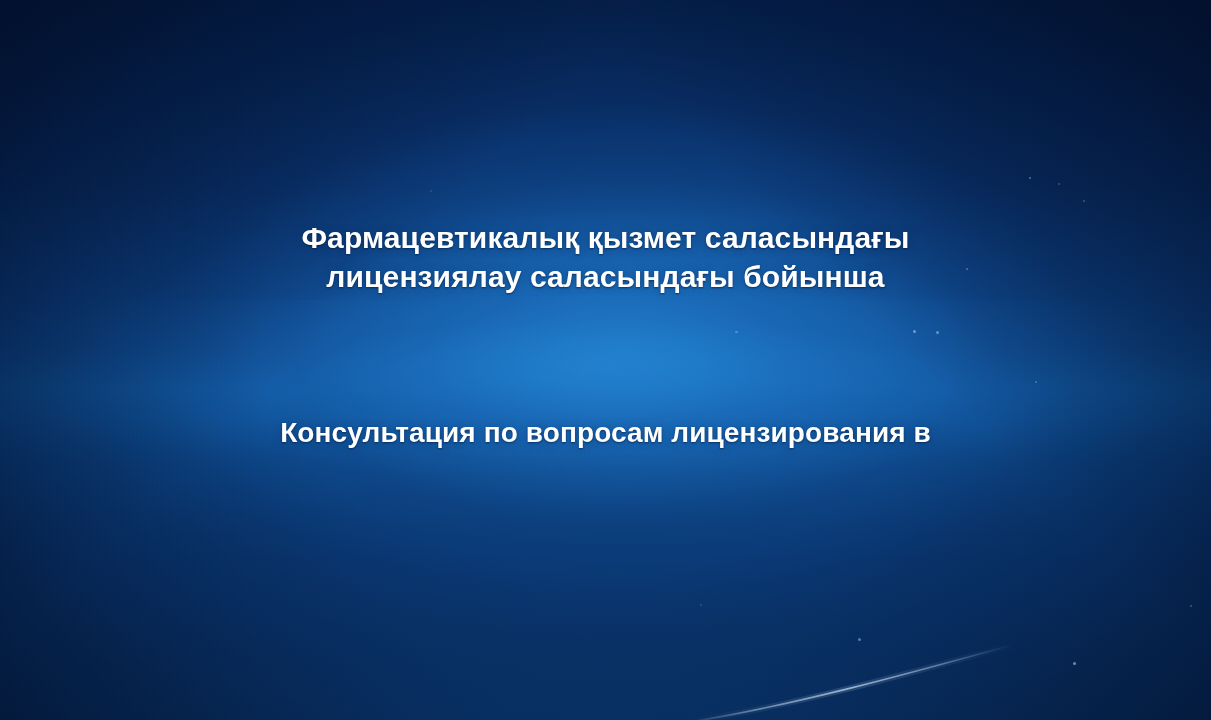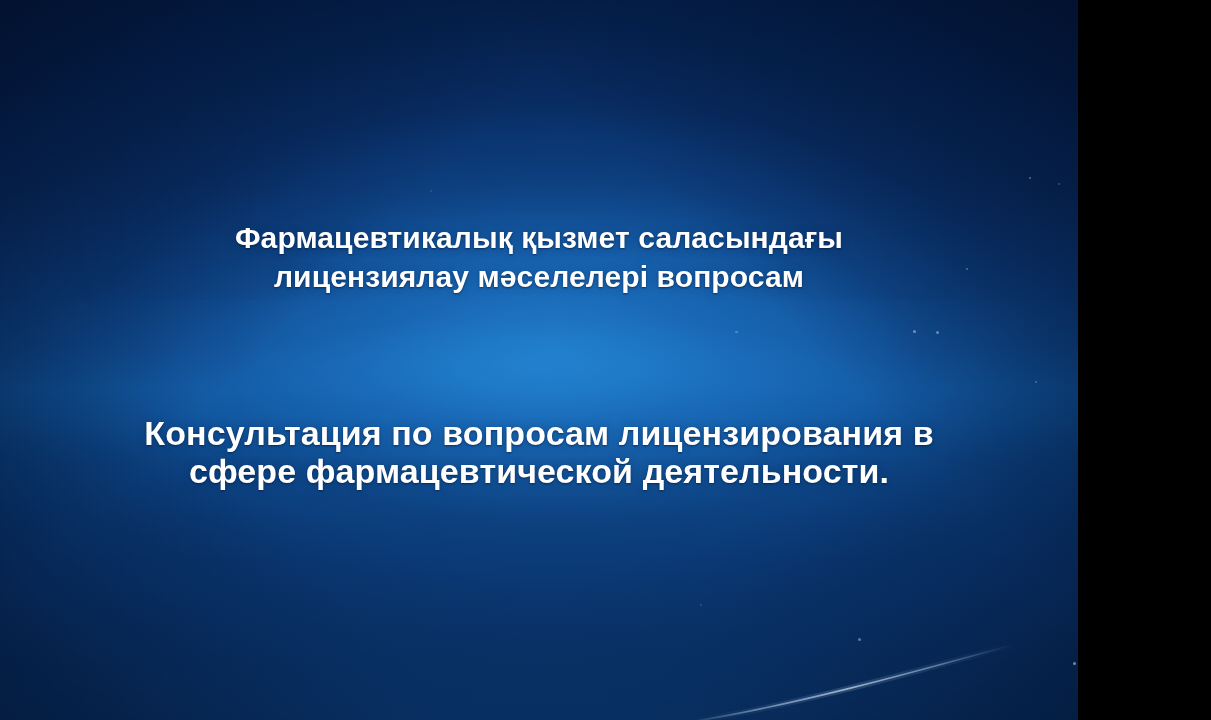--- a/index.html
+++ b/index.html
@@ -3,21 +3,21 @@
 <meta charset="utf-8">
 <title>Slide</title>
 <style>
   html, body {
     margin: 0;
     padding: 0;
     background: #000;
   }
   #slide {
     position: relative;
-    width: 1078px;
+    width: 1211px;
     height: 720px;
     overflow: hidden;
     font-family: "Liberation Sans", "DejaVu Sans", sans-serif;
     background-color: #b91c1c;
     isolation: isolate;
   }
 
   
   .bg-base {
     position: absolute;
@@ -129,21 +129,21 @@
   }
   #kz-block {
     left: 0; right: 0;
     top: 218px;
     font-size: 30px;
     line-height: 39px;
   }
   #ru-block {
     left: 0; right: 0;
     top: 414px;
-    font-size: 34px;
+    font-size: 28px;
     line-height: 38px;
   }
   .tline { display: block; }
 </style>
 </head>
 <body>
 
 <div id="slide">
 
   <div class="bg-base"></div>
@@ -186,23 +186,22 @@
       </defs>
       <path d="M690,722 C790,706 900,676 1012,645" fill="none" stroke="url(#streakGlow)" stroke-width="6" stroke-linecap="round"></path>
       <path d="M690,722 C790,706 900,676 1012,645" fill="none" stroke="url(#streakGrad)" stroke-width="1.6" stroke-linecap="round"></path>
     </svg>
   </div>
 
   <div class="text-layer">
 
     <div class="tblock" id="kz-block">
       <span class="tline">Фармацевтикалық қызмет саласындағы</span>
-      <span class="tline">лицензиялау мәселелері вопросам</span>
+      <span class="tline">лицензиялау саласындағы бойынша</span>
     </div>
 
     <div class="tblock" id="ru-block">
       <span class="tline">Консультация по вопросам лицензирования в</span>
-      <span class="tline">сфере фармацевтической деятельности.</span>
     </div>
 
   </div>
 
 </div>
 
 </body></html>

